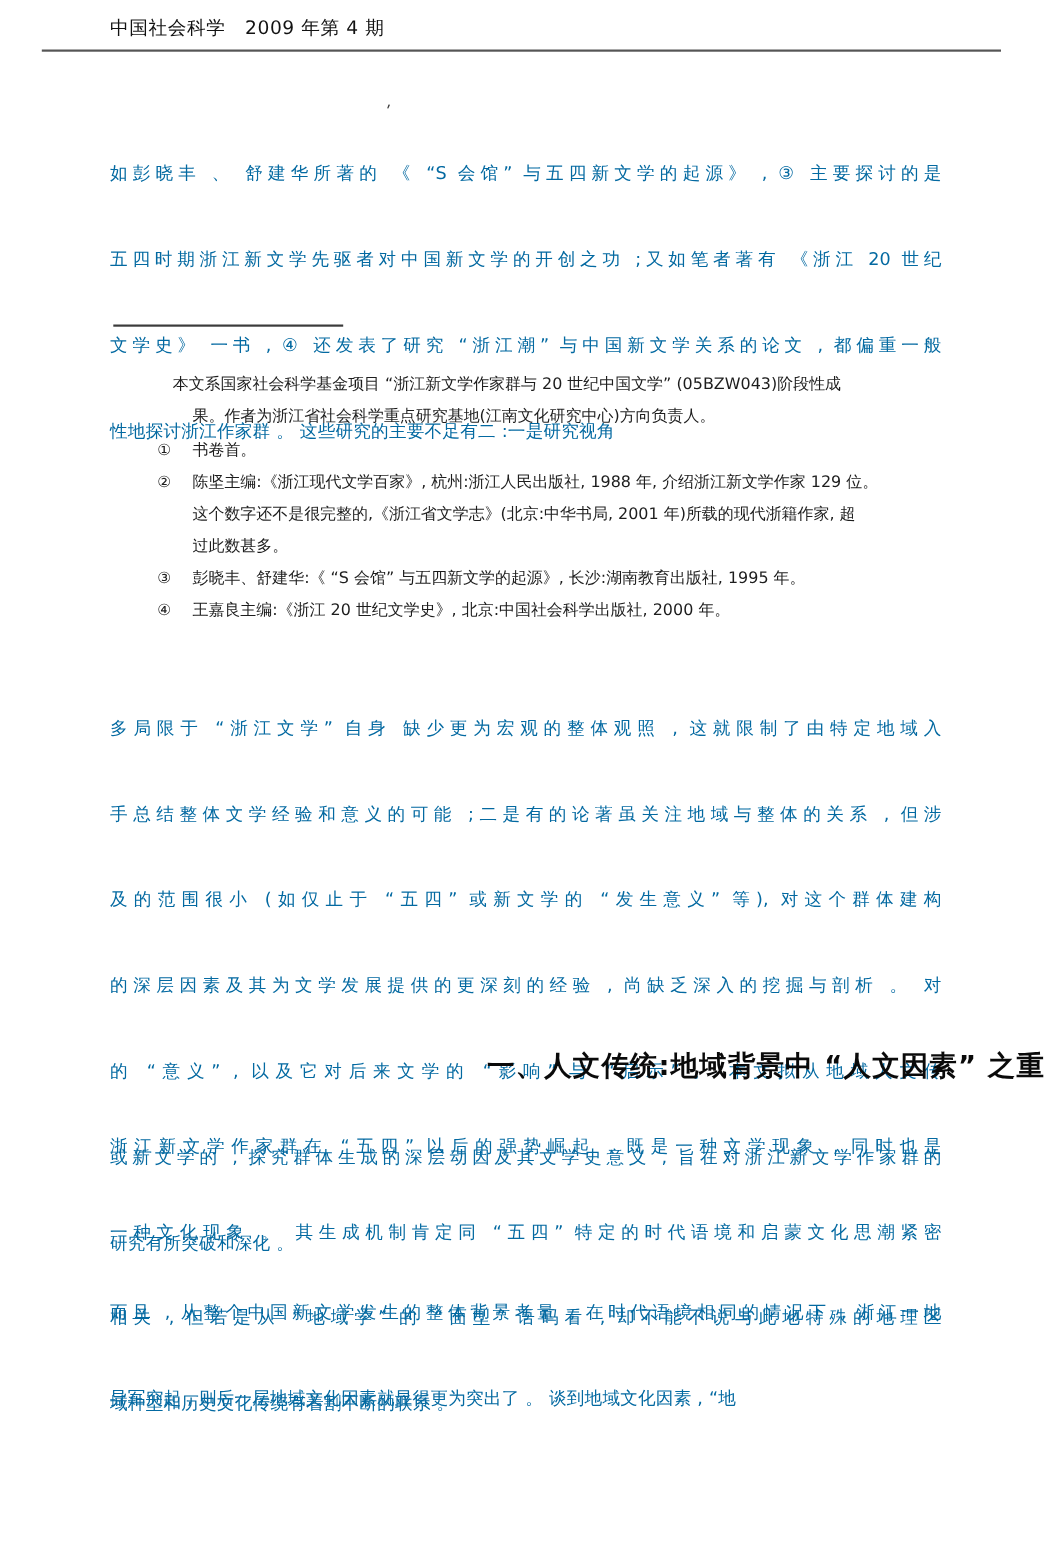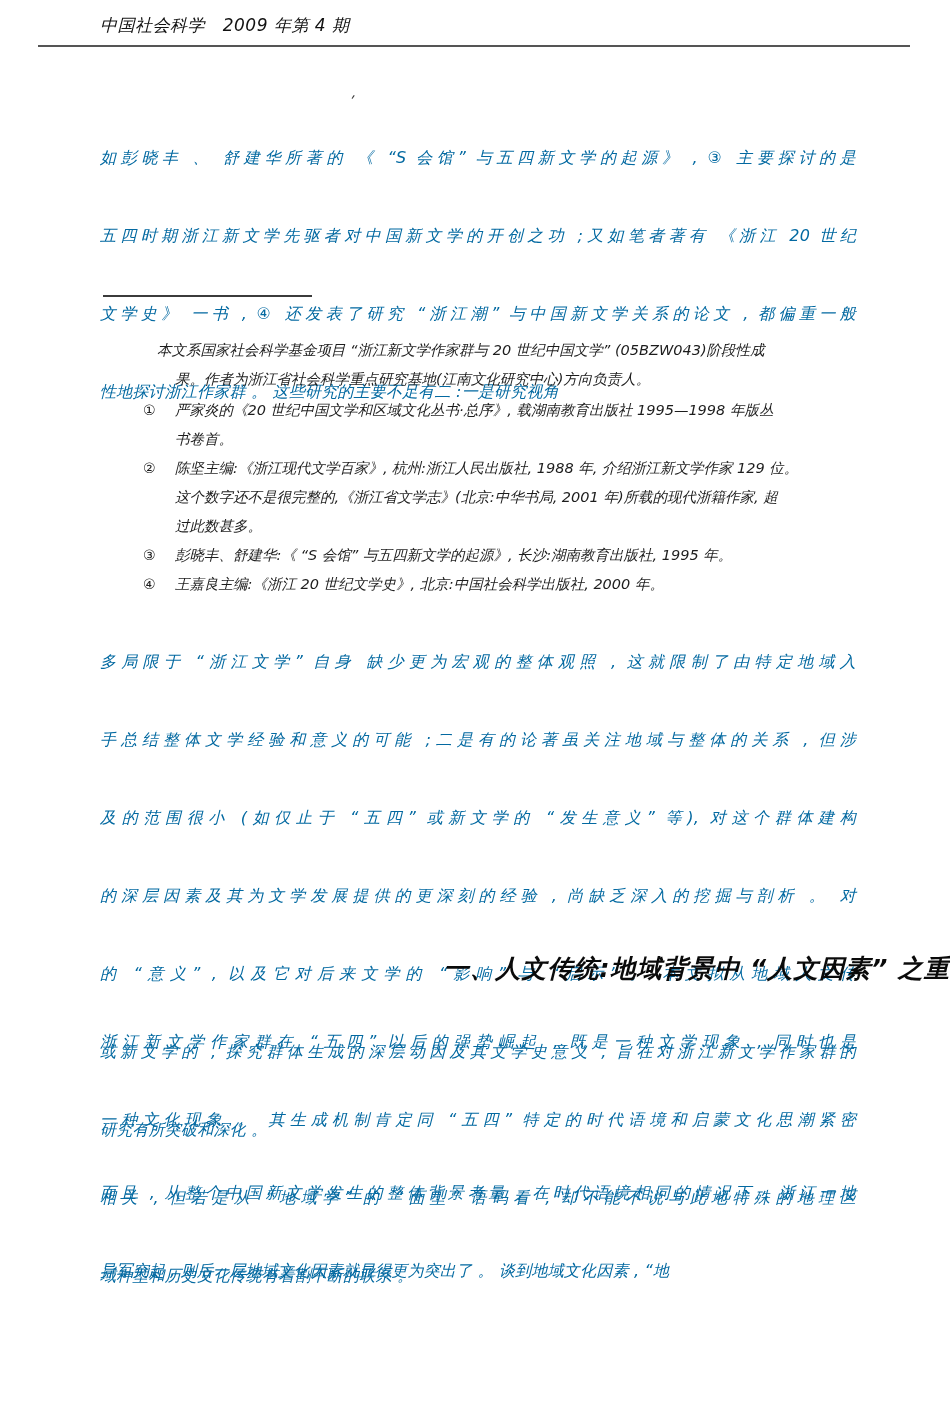--- a/index.html
+++ b/index.html
@@ -15,21 +15,20 @@
     font-family: "DejaVu Sans", "Liberation Sans", sans-serif;
     color: #1a1a1a;
     overflow: hidden;
   }
 
   .page {
     position: relative;
     width: 792px;
     height: 1401px;
     box-sizing: border-box;
-    font-style: italic;
   }
 
   
   .page-header {
     position: absolute;
     left: 100px;
     top: 14px;
     font-size: 17px;
     letter-spacing: 0.5px;
     color: #121212;
@@ -175,21 +174,20 @@
   <div class="footnotes">
 
     <div class="fn-funding">
       <span>本文系国家社会科学基金项目 “浙江新文学作家群与 20 世纪中国文学” (05BZW043)阶段性成</span>
       <span class="cont">果。作者为浙江省社会科学重点研究基地(江南文化研究中心)方向负责人。</span>
     </div>
 
     <div class="fn-item">
       <span class="fn-marker">①</span>
       <span class="fn-text">
-        <span>严家炎的《20 世纪中国文学和区域文化丛书·总序》, 载湖南教育出版社 1995—1998 年版丛</span>
         <span class="cont">书卷首。</span>
       </span>
     </div>
 
     <div class="fn-item">
       <span class="fn-marker">②</span>
       <span class="fn-text">
         <span>陈坚主编:《浙江现代文学百家》, 杭州:浙江人民出版社, 1988 年, 介绍浙江新文学作家 129 位。</span>
         <span class="cont">这个数字还不是很完整的,《浙江省文学志》(北京:中华书局, 2001 年)所载的现代浙籍作家, 超</span>
         <span class="cont">过此数甚多。</span>

